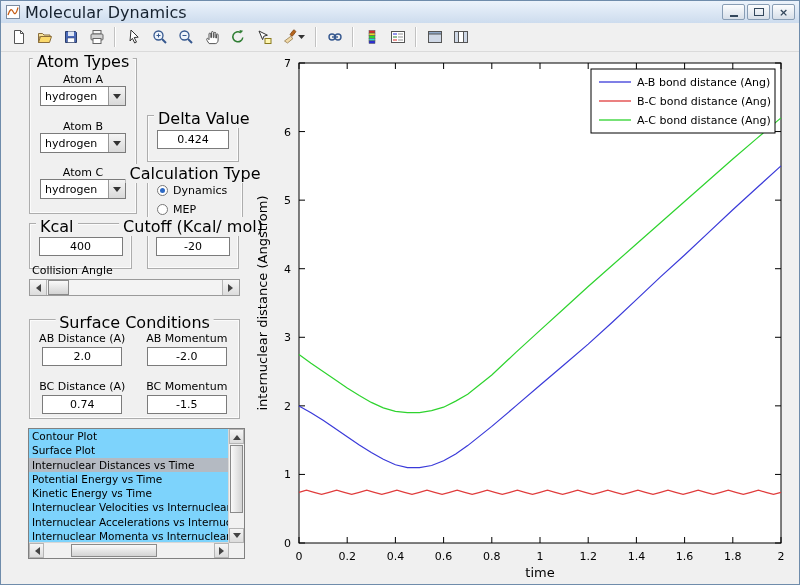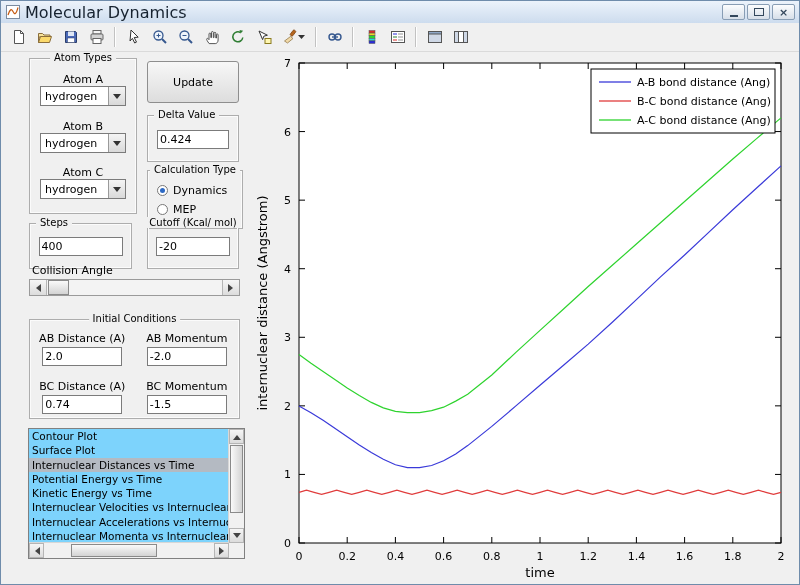--- a/index.html
+++ b/index.html
@@ -17,26 +17,26 @@
   .glyph-max{width:8px;height:6px;border:1px solid #33475c;}
   .glyph-close{font-size:11px;line-height:11px;color:#33475c;font-weight:bold;}
   
   .toolbar{position:absolute;top:22px;left:0;right:0;height:28px;display:flex;align-items:center;
     gap:1px;padding-left:5px;background:#f0f0f0;border-bottom:1px solid #dadada;}
   .tb-btn{width:23px;height:23px;display:flex;align-items:center;justify-content:center;border:1px solid transparent;}
   .tb-btn.wide{width:31px;}
   .tb-sep{width:1px;height:20px;background:#c2c2c2;border-right:1px solid #fff;margin:0 4px;}
   
   .panel{position:absolute;border:1px solid #adadad;box-shadow:inset 0 0 0 1px #fbfbfb;box-sizing:border-box;}
-  .panel-title{position:absolute;top:-7px;font-size:10px;background:#f0f0f0;padding:0 4px;white-space:nowrap;color:#000;}
+  .panel-title{position:absolute;top:-7px;font-size:16px;background:#f0f0f0;padding:0 4px;white-space:nowrap;color:#000;}
   .pt-center{left:50%;transform:translateX(-50%);}
   .pt-left{left:6px;}
   .small-label{font-size:11px;color:#000;text-align:center;}
   .field{display:block;background:#fff;border:1px solid #7b7b7b;font:11px "DejaVu Sans",sans-serif;
-    text-align:left;box-sizing:border-box;height:19px;padding:2px;}
+    text-align:center;box-sizing:border-box;height:19px;padding:2px;}
   .combo{display:flex;width:86px;height:20px;background:#fff;border:1px solid #7b7b7b;box-sizing:border-box;margin:0 auto;}
   .combo-text{flex:1;font-size:11px;padding:3px 0 0 4px;overflow:hidden;white-space:nowrap;}
   .combo-arrow{width:16px;background:linear-gradient(#f4f4f4,#d9d9d9);border-left:1px solid #9a9a9a;
     display:flex;align-items:center;justify-content:center;}
   .combo-arrow::after{content:"";width:0;height:0;border:4px solid transparent;border-top:5px solid #333;margin-top:5px;}
   .push-btn{position:absolute;background:linear-gradient(#f7f7f7,#dddddd);border:1px solid #8e8e8e;border-radius:3px;
     font:11px "DejaVu Sans",sans-serif;color:#000;}
   .radio-row{display:flex;align-items:center;gap:5px;font-size:11px;margin-bottom:6px;}
   .radio{width:11px;height:11px;border-radius:50%;border:1px solid #777;background:#fff;position:relative;flex:none;box-sizing:border-box;}
   .radio.checked::after{content:"";position:absolute;left:2px;top:2px;right:2px;bottom:2px;border-radius:50%;background:#2d69c4;}
@@ -233,41 +233,40 @@
     </div>
     <div>
       <div class="small-label">Atom C</div>
       <div class="combo">
         <span class="combo-text">hydrogen</span>
         <span class="combo-arrow"></span>
       </div>
     </div>
   </div>
 
-  <button class="push-btn" style="left:146px;top:60px;width:92px;height:42px;">Update</button>
 
   <div class="panel" style="left:146px;top:114px;width:92px;height:47px;">
     <span class="panel-title pt-left">Delta Value</span>
     <input class="field" style="width: 72px; margin: 14px auto 0px;" value="0.424">
   </div>
 
   <div class="panel" style="left:146px;top:169px;width:96px;height:59px;padding:13px 0 0 9px;">
     <span class="panel-title pt-center">Calculation Type</span>
     <div class="radio-row">
       <span class="radio checked"></span>
       <span>Dynamics</span>
     </div>
     <div class="radio-row">
       <span class="radio"></span>
       <span>MEP</span>
     </div>
   </div>
 
   <div class="panel" style="left:28px;top:222px;width:103px;height:46px;">
-    <span class="panel-title pt-left">Steps</span>
+    <span class="panel-title pt-left">Kcal</span>
     <input class="field" style="width: 84px; margin: 13px auto 0px;" value="400">
   </div>
 
   <div class="panel" style="left:146px;top:222px;width:92px;height:46px;">
     <span class="panel-title pt-center">Cutoff (Kcal/ mol)</span>
     <input class="field" style="width: 74px; margin: 13px auto 0px;" value="-20">
   </div>
 
   <div class="small-label" style="position:absolute;left:31px;top:263px;text-align:left;font-weight:bold;font-weight:normal;">Collision Angle</div>
   <div class="slider" style="left:28px;top:278px;width:211px;">
@@ -276,21 +275,21 @@
       </span>
     <span class="sl-track">
         <span class="sl-thumb"></span>
       </span>
     <span class="sl-btn right">
         <span class="tri-r"></span>
       </span>
   </div>
 
   <div class="panel" style="left:28px;top:318px;width:211px;height:100px;display:grid;grid-template-columns:1fr 1fr;padding-top:12px;row-gap:9px;">
-    <span class="panel-title pt-center">Initial Conditions</span>
+    <span class="panel-title pt-center">Surface Conditions</span>
     <div>
       <div class="small-label">AB Distance (A)</div>
       <input class="field" style="width: 80px; margin: 2px auto 0px;" value="2.0">
     </div>
     <div>
       <div class="small-label">AB Momentum</div>
       <input class="field" style="width: 80px; margin: 2px auto 0px;" value="-2.0">
     </div>
     <div>
       <div class="small-label">BC Distance (A)</div>

